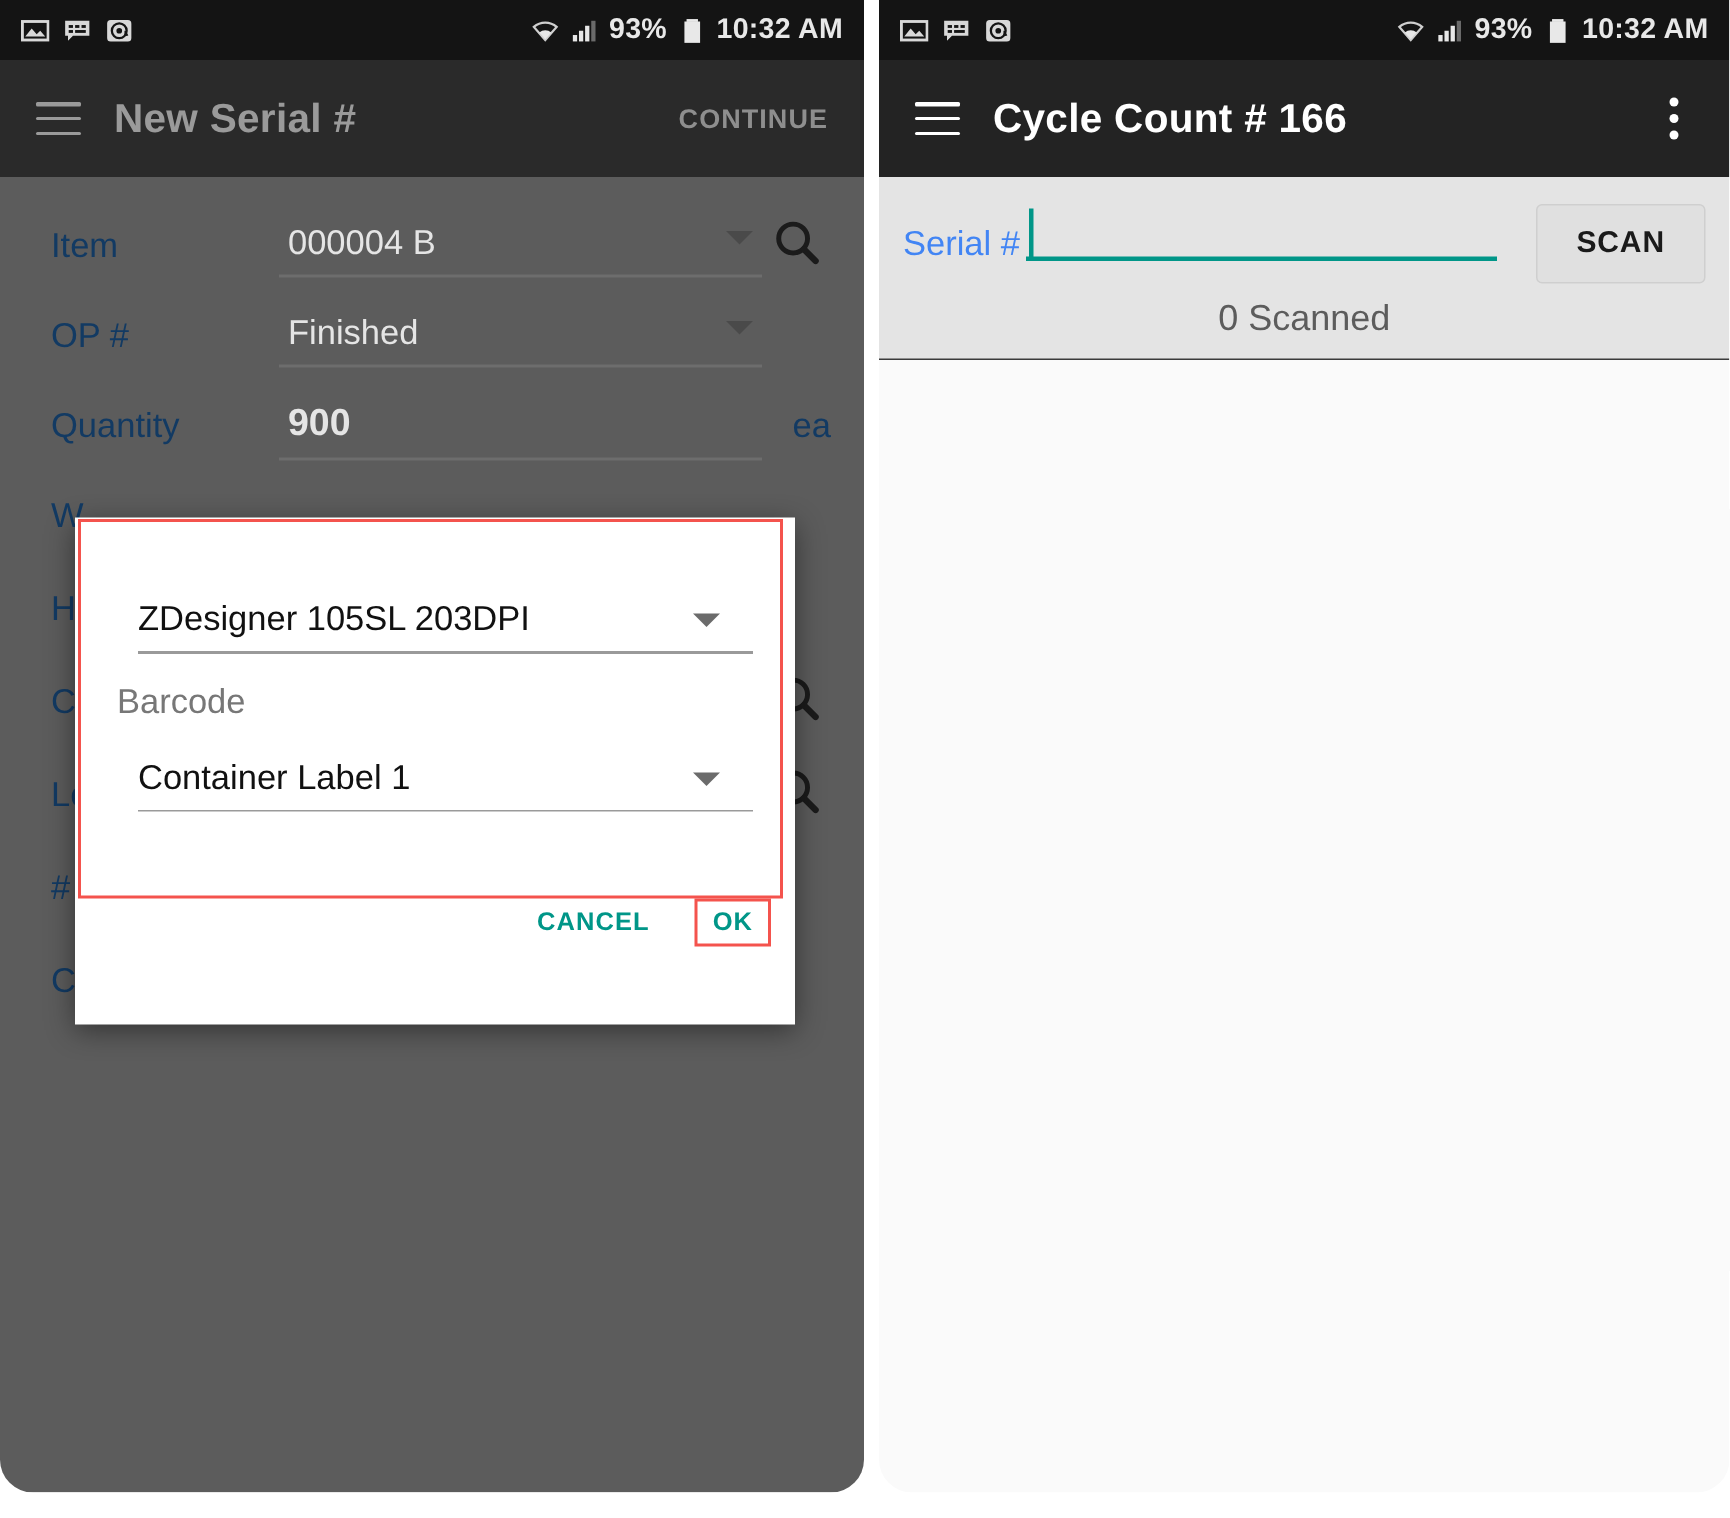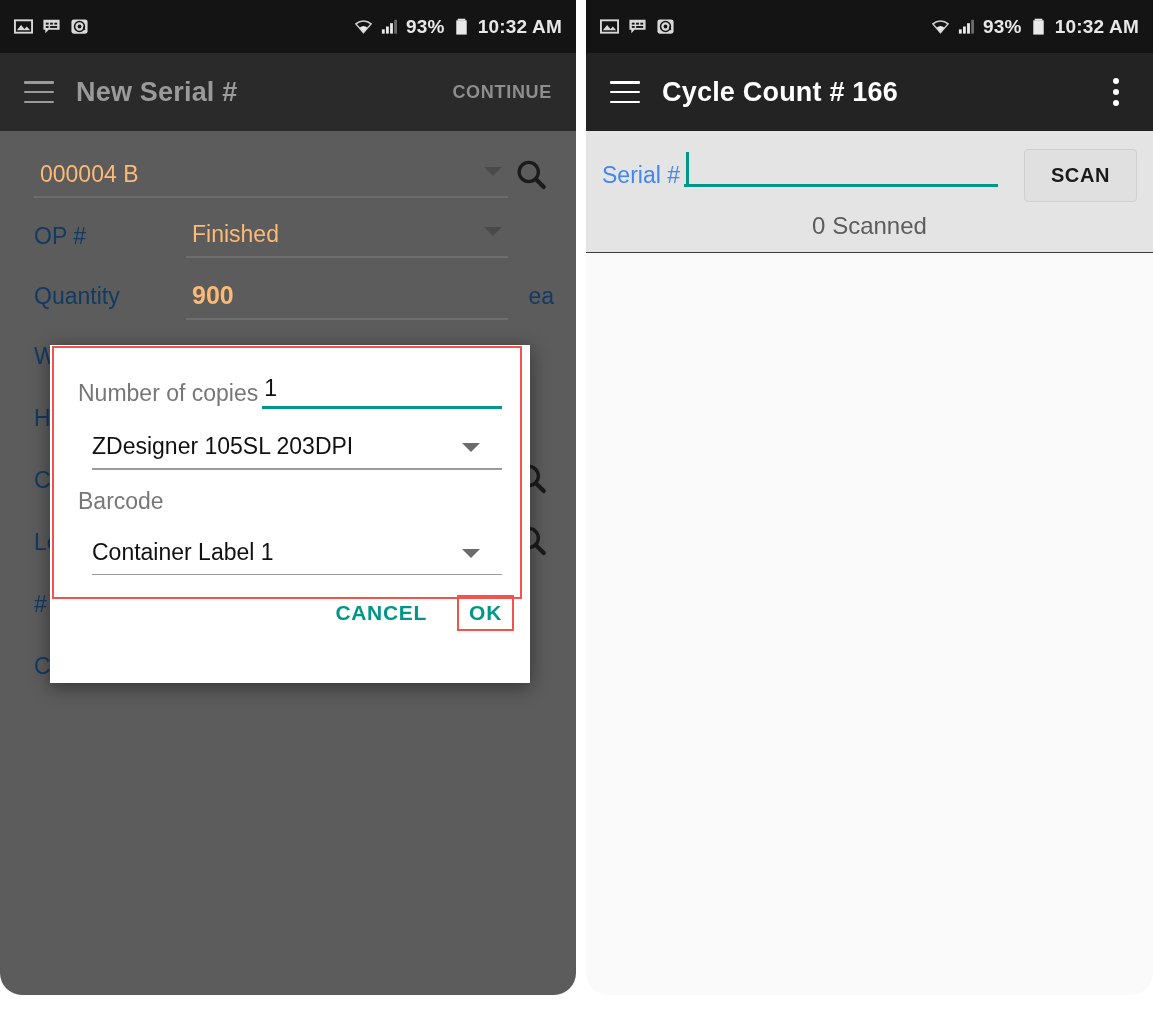--- a/index.html
+++ b/index.html
@@ -14,21 +14,21 @@
   
   .panel { position:absolute; top:0; height:995px; overflow:hidden; }
   .panel.left  { left:0;   width:576px; }
   .panel.right { left:586px; width:567px; }
 
   .panel-inner { position:relative; width:100%; height:100%;
                  border-radius:0 0 22px 22px; overflow:hidden; background:#fff; }
 
   
   .statusbar {
-    position:relative; height:53px; background:#141414;
+    position:relative; height:40px; background:#141414;
     display:flex; align-items:center; padding:0 14px; color:#e8e8e8;
   }
   .sb-left { display:flex; align-items:center; gap:9px; }
   .sb-right { margin-left:auto; display:flex; align-items:center; gap:7px;
               font-size:19px; font-weight:bold; letter-spacing:.2px; }
   .sb-icon { width:19px; height:19px; display:block; }
   .sb-pct { font-size:19px; font-weight:bold; }
   .sb-time { font-size:19px; font-weight:bold; }
 
   
@@ -46,21 +46,21 @@
   .kebab { margin-left:auto; width:26px; height:30px; display:flex;
            flex-direction:column; align-items:center; justify-content:center; gap:5px;
            cursor:pointer; }
   .kebab i { width:6px; height:6px; border-radius:50%; background:#fff; display:block; }
 
   
   .form-area { position:relative; height:877px; background:#5c5c5c; padding:24px 0 0 0; }
   .field-row { display:flex; align-items:flex-start; height:60px; padding:0 22px 0 34px; }
   .field-label { width:152px; flex:none; font-size:23px; color:#123a63; padding-top:8px; }
   .field-ctrl { flex:1; position:relative; }
-  .field-val { font-size:23px; color:#fdba74; padding:6px 0 8px 6px; min-height:36px; }
+  .field-val { font-size:23px; color:#e5e5e5; padding:6px 0 8px 6px; min-height:36px; }
   .field-val.strong { font-weight:bold; font-size:25px; }
   .field-underline { height:1.5px; background:#6d6d6d; width:100%; }
   .caret { position:absolute; right:6px; top:12px; width:0; height:0;
            border-left:9px solid transparent; border-right:9px solid transparent;
            border-top:9px solid #4a4a4a; }
   .field-suffix { width:46px; flex:none; font-size:23px; color:#123a63;
                   padding-top:8px; text-align:right; }
   .srch { width:46px; flex:none; display:flex; justify-content:center; padding-top:2px; }
   .dialog {
     position:absolute; left:50px; top:345px; width:480px; height:338px;
@@ -78,21 +78,21 @@
   .dlg-copies-rule { height:3px; background:#009688; width:100%; }
   .dlg-sub { font-size:23px; color:#777; margin-top:18px; }
   .dlg-select { position:relative; margin-top:24px; padding:0 0 0 14px; }
   .dlg-select-val { font-size:23px; color:#111; padding-bottom:8px; }
   .dlg-select-rule { height:1.5px; background:#9a9a9a; }
   .dlg-select .caret2 { position:absolute; right:22px; top:10px; width:0; height:0;
            border-left:9px solid transparent; border-right:9px solid transparent;
            border-top:9px solid #6b6b6b; }
   .dlg-actions { position:absolute; right:16px; bottom:52px;
                  display:flex; align-items:center; gap:24px; }
-  .dlg-btn { font-size:21px; font-weight:bold; letter-spacing:.7px;
+  .dlg-btn { font-size:17px; font-weight:bold; letter-spacing:.7px;
              color:#009688; cursor:pointer; padding:4px 6px; }
   .dlg-btn.ok-wrap { border:2px solid #f4534d; padding:4px 10px; }
 
   
   .scan-head { background:#e4e4e4; padding:18px 16px 8px 16px;
                border-bottom:1.5px solid #3b3b3b; }
   .scan-row { display:flex; align-items:center; }
   .scan-label { font-size:23px; color:#4285f4; padding-right:4px; }
   .scan-input { flex:1; position:relative; padding:0 12px 0 0; }
   .scan-cursor { position:absolute; left:2px; top:-12px; width:3px; height:34px;
@@ -159,20 +159,21 @@
             <i></i>
             <i></i>
           </div>
       <div class="appbar-title">New Serial #</div>
       <div class="appbar-action">CONTINUE</div>
     </div>
 
     <div class="form-area">
 
       <div class="field-row">
+        <div class="field-label">Item</div>
         <div class="field-ctrl">
           <div class="field-val">000004 B</div>
           <div class="field-underline"></div>
           <div class="caret"></div>
         </div>
         <div class="srch">
           <svg width="36" height="36" viewBox="0 0 24 24">
             <circle cx="10.5" cy="10" r="6.4" fill="none" stroke="#1b1b1b" stroke-width="2.2"></circle>
             <line x1="15.3" y1="14.8" x2="20.5" y2="20" stroke="#1b1b1b" stroke-width="2.8" stroke-linecap="round"></line>
           </svg>
@@ -229,27 +230,20 @@
       </div>
       <div class="field-row" style="height:62px;">
         <div class="field-label">Cl</div>
       </div>
 
     </div>
 
     <div class="dialog">
       <div class="dlg-redbox"></div>
       <div class="dlg-body">
-        <div class="dlg-copies">
-          <div class="dlg-copies-label">Number of copies</div>
-          <div class="dlg-copies-input">
-            <div class="dlg-copies-val">1</div>
-            <div class="dlg-copies-rule"></div>
-          </div>
-        </div>
 
         <div class="dlg-select">
           <div class="dlg-select-val">ZDesigner 105SL 203DPI</div>
           <div class="dlg-select-rule"></div>
           <div class="caret2"></div>
         </div>
 
         <div class="dlg-sub">Barcode</div>
         <div class="dlg-select">
           <div class="dlg-select-val">Container Label 1</div>

